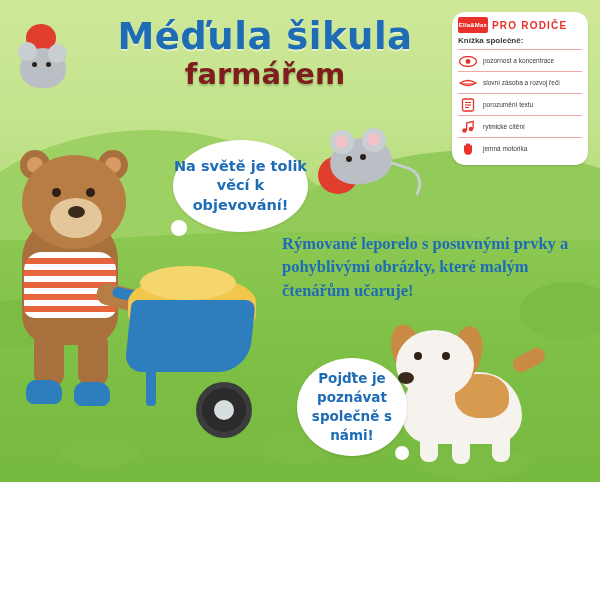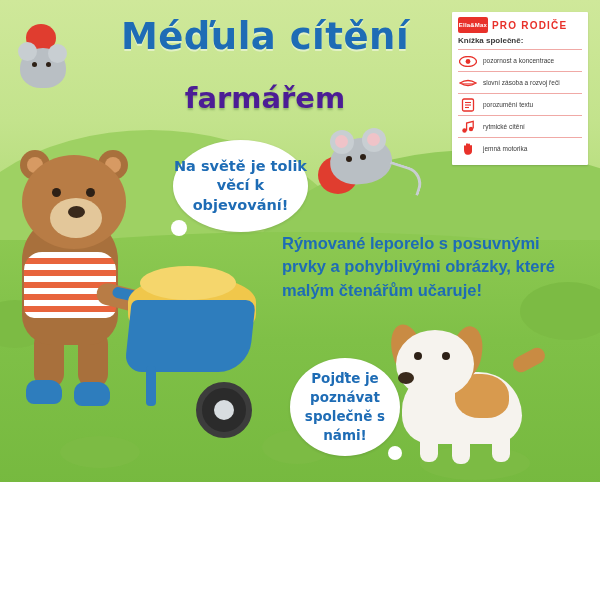--- a/index.html
+++ b/index.html
@@ -72,34 +72,34 @@
   .title-main {
     font-family: "DejaVu Sans", sans-serif;
     font-size: 37px;
     font-weight: bold;
     color: #1e6cb5;
     letter-spacing: 0.5px;
     line-height: 1.05;
     text-shadow: 0 2px 0 rgba(255,255,255,0.45);
   }
   .title-sub {
-    margin-top: 24px;
+    margin-top: 0;
     font-family: "DejaVu Sans", sans-serif;
     font-size: 29px;
     font-weight: bold;
-    color: #4c1d95;
+    color: #7f1d1d;
     text-shadow: 0 2px 2px rgba(60,110,40,0.35);
   }
   
   .parents-box {
     position: absolute;
     right: 12px; top: 12px;
     width: 136px;
     background: #ffffff;
-    border-radius: 1px;
+    border-radius: 13px;
     padding: 5px 6px 6px 6px;
     box-sizing: border-box;
     z-index: 8;
     box-shadow: 0 1px 2px rgba(0,0,0,0.15);
   }
   .pb-head {
     display: flex;
     align-items: center;
     gap: 4px;
   }
@@ -173,40 +173,40 @@
   .bubble-1:after {
     content: "";
     position: absolute;
     left: 6px; bottom: 6px;
     width: 16px; height: 16px;
     background: #fff;
     border-radius: 50%;
     transform: translate(-8px, 10px);
   }
   .bubble-2 {
-    left: 290px; top: 358px;
+    left: 297px; top: 358px;
     width: 110px; height: 98px;
     font-size: 13.5px;
     line-height: 1.4;
   }
   .bubble-2:after {
     content: "";
     position: absolute;
     right: 8px; bottom: 4px;
     width: 14px; height: 14px;
     background: #fff;
     border-radius: 50%;
     transform: translate(10px, 8px);
   }
   
   .blurb {
     position: absolute;
     left: 282px; top: 232px;
     width: 306px;
-    font-family: Liberation Sans, sans-serif;
+    font-family: Liberation Serif, serif;
     font-size: 16.5px;
     font-weight: bold;
     color: #1e6cb5;
     line-height: 1.42;
     z-index: 6;
   }
   
   .art { position: absolute; z-index: 4; }
   
   .bear-body {
@@ -431,21 +431,21 @@
   <div class="grass-edge"></div>
   <div class="grass"></div>
 
   <div class="bush" style="left:-20px; top:300px; width:70px; height:48px;"></div>
   <div class="bush" style="left:520px; top:282px; width:96px; height:58px;"></div>
   <div class="bush" style="left:262px; top:430px; width:70px; height:34px;"></div>
   <div class="bush" style="left:60px; top:436px; width:80px; height:32px;"></div>
   <div class="bush" style="left:420px; top:446px; width:110px; height:34px;"></div>
 
   <div class="title-block">
-    <div class="title-main">Méďula cítění</div>
+    <div class="title-main">Méďula šikula</div>
     <div class="title-sub">farmářem</div>
   </div>
 
   <div class="parents-box">
     <div class="pb-head">
       <div class="pb-logo">Ella&amp;Max</div>
       <div class="pb-title">PRO RODIČE</div>
     </div>
     <div class="pb-sub">Knížka společně:</div>
 

